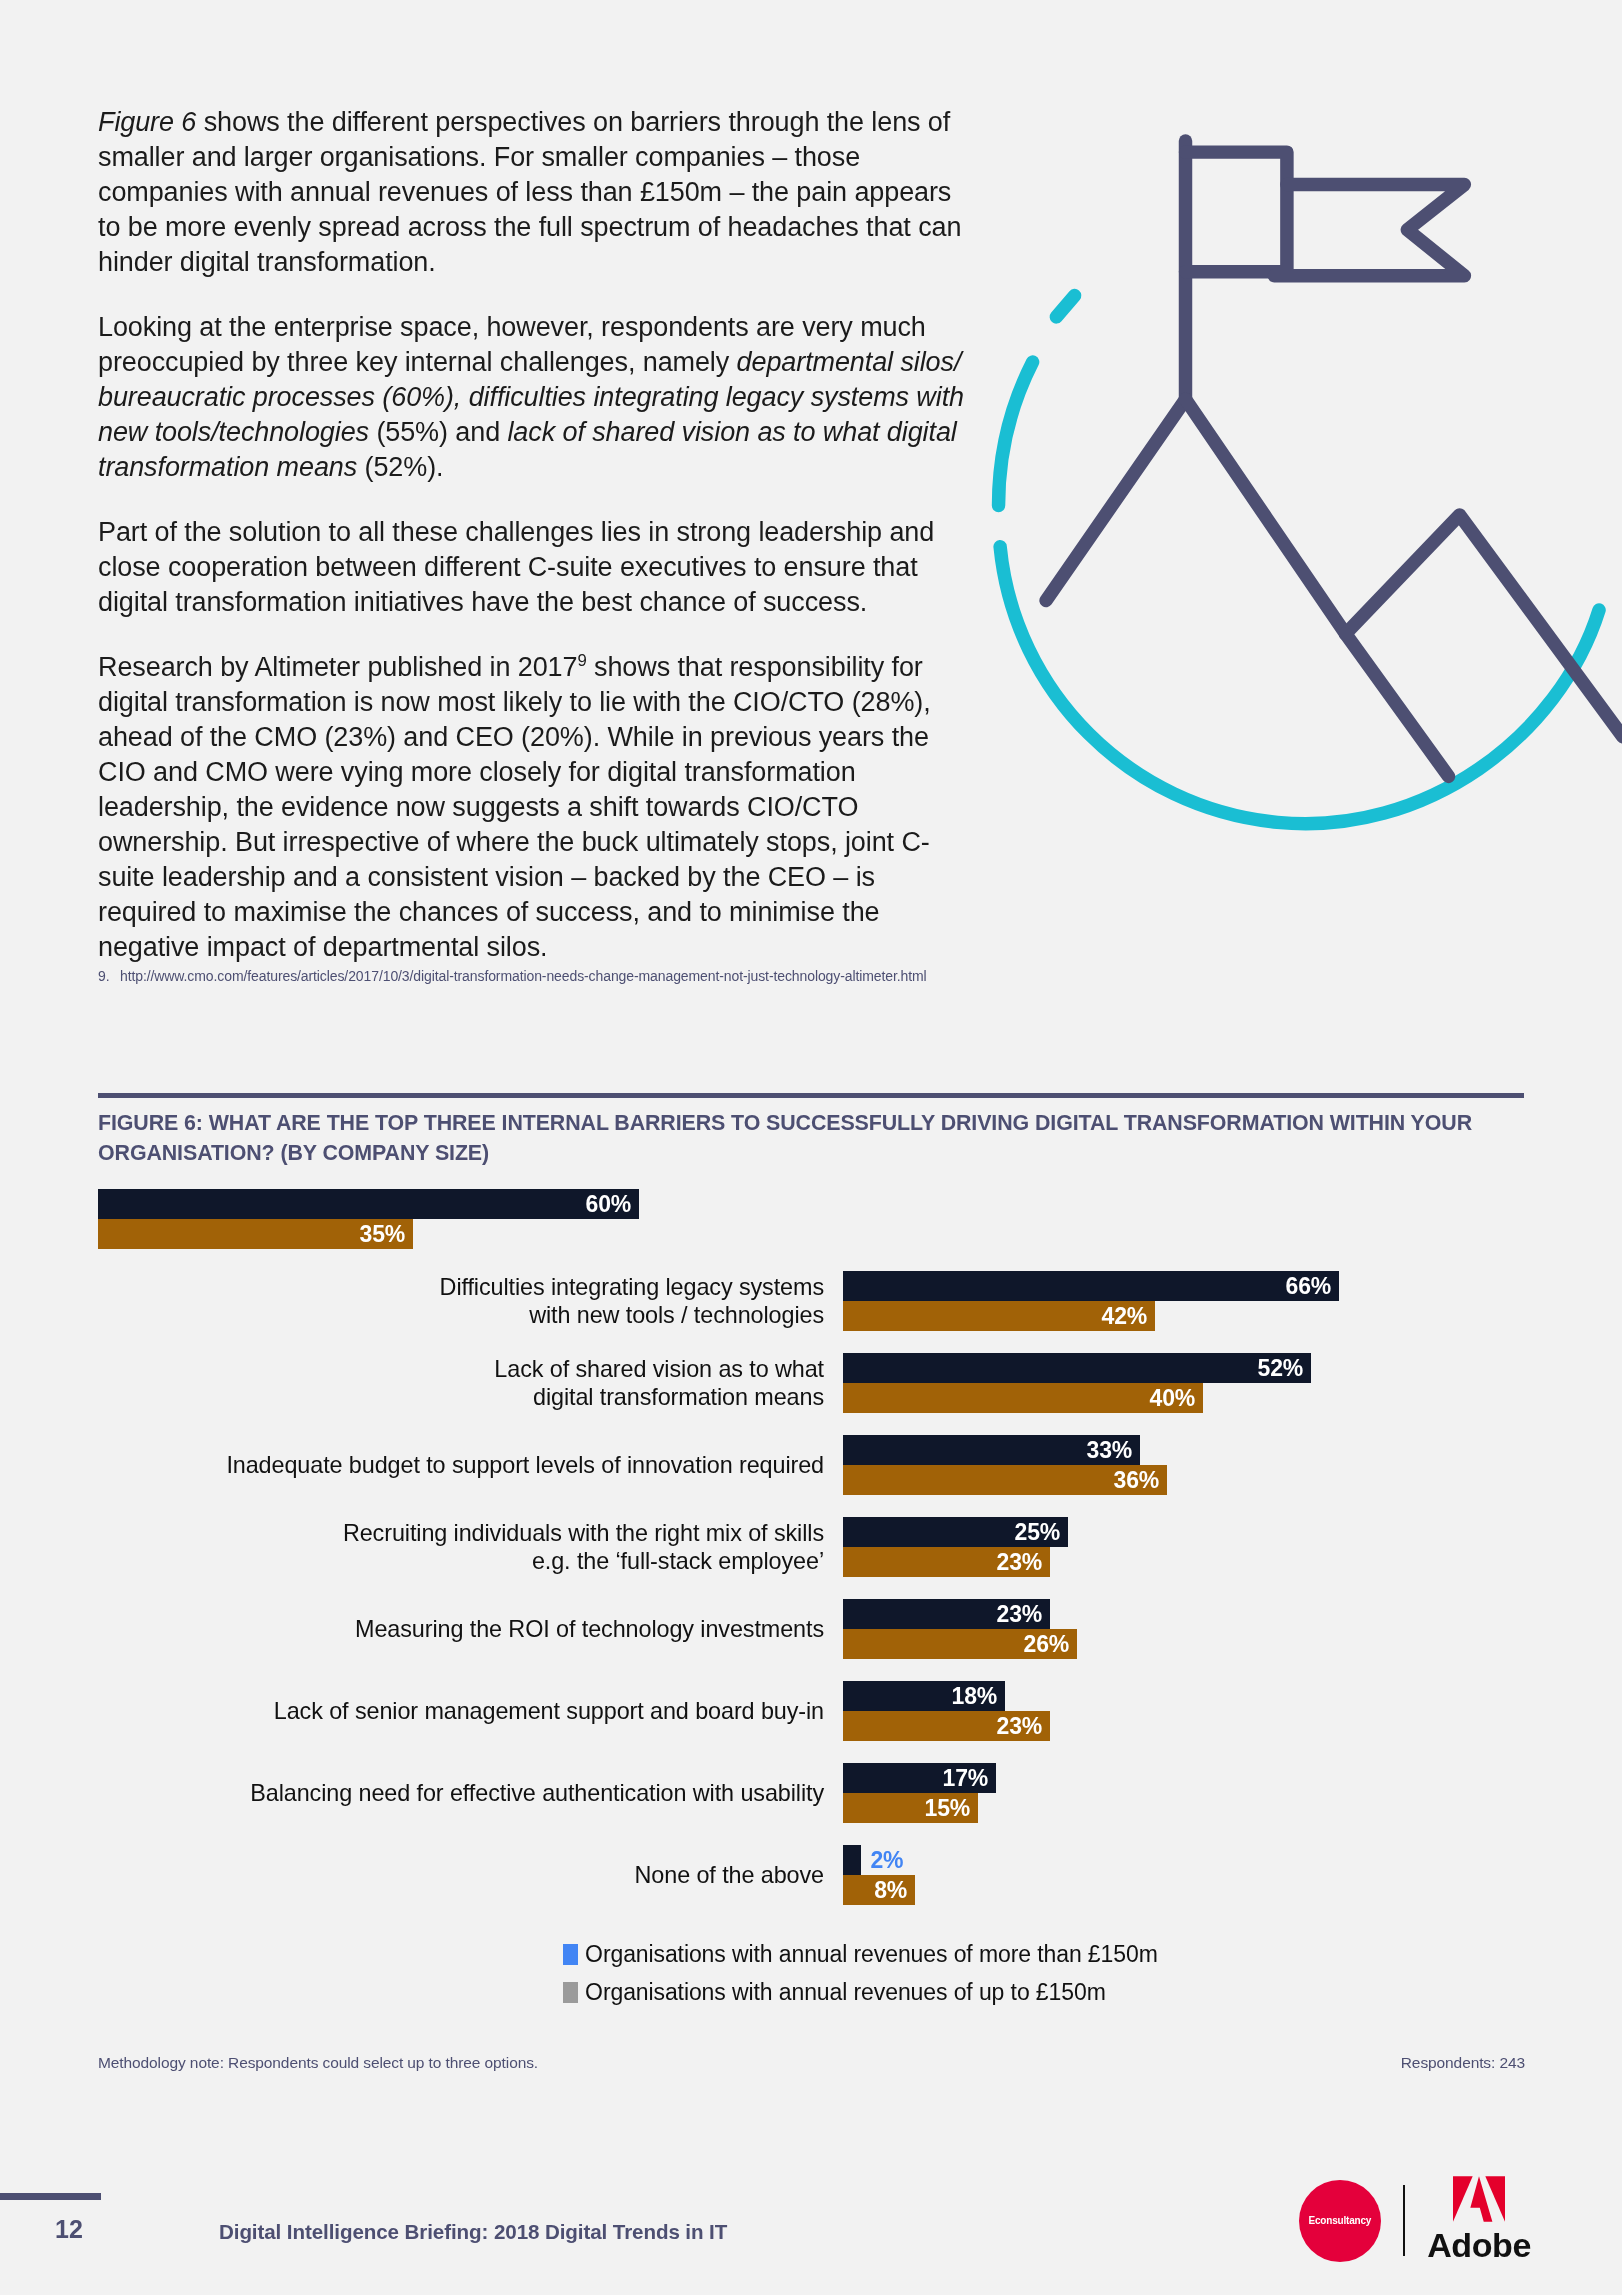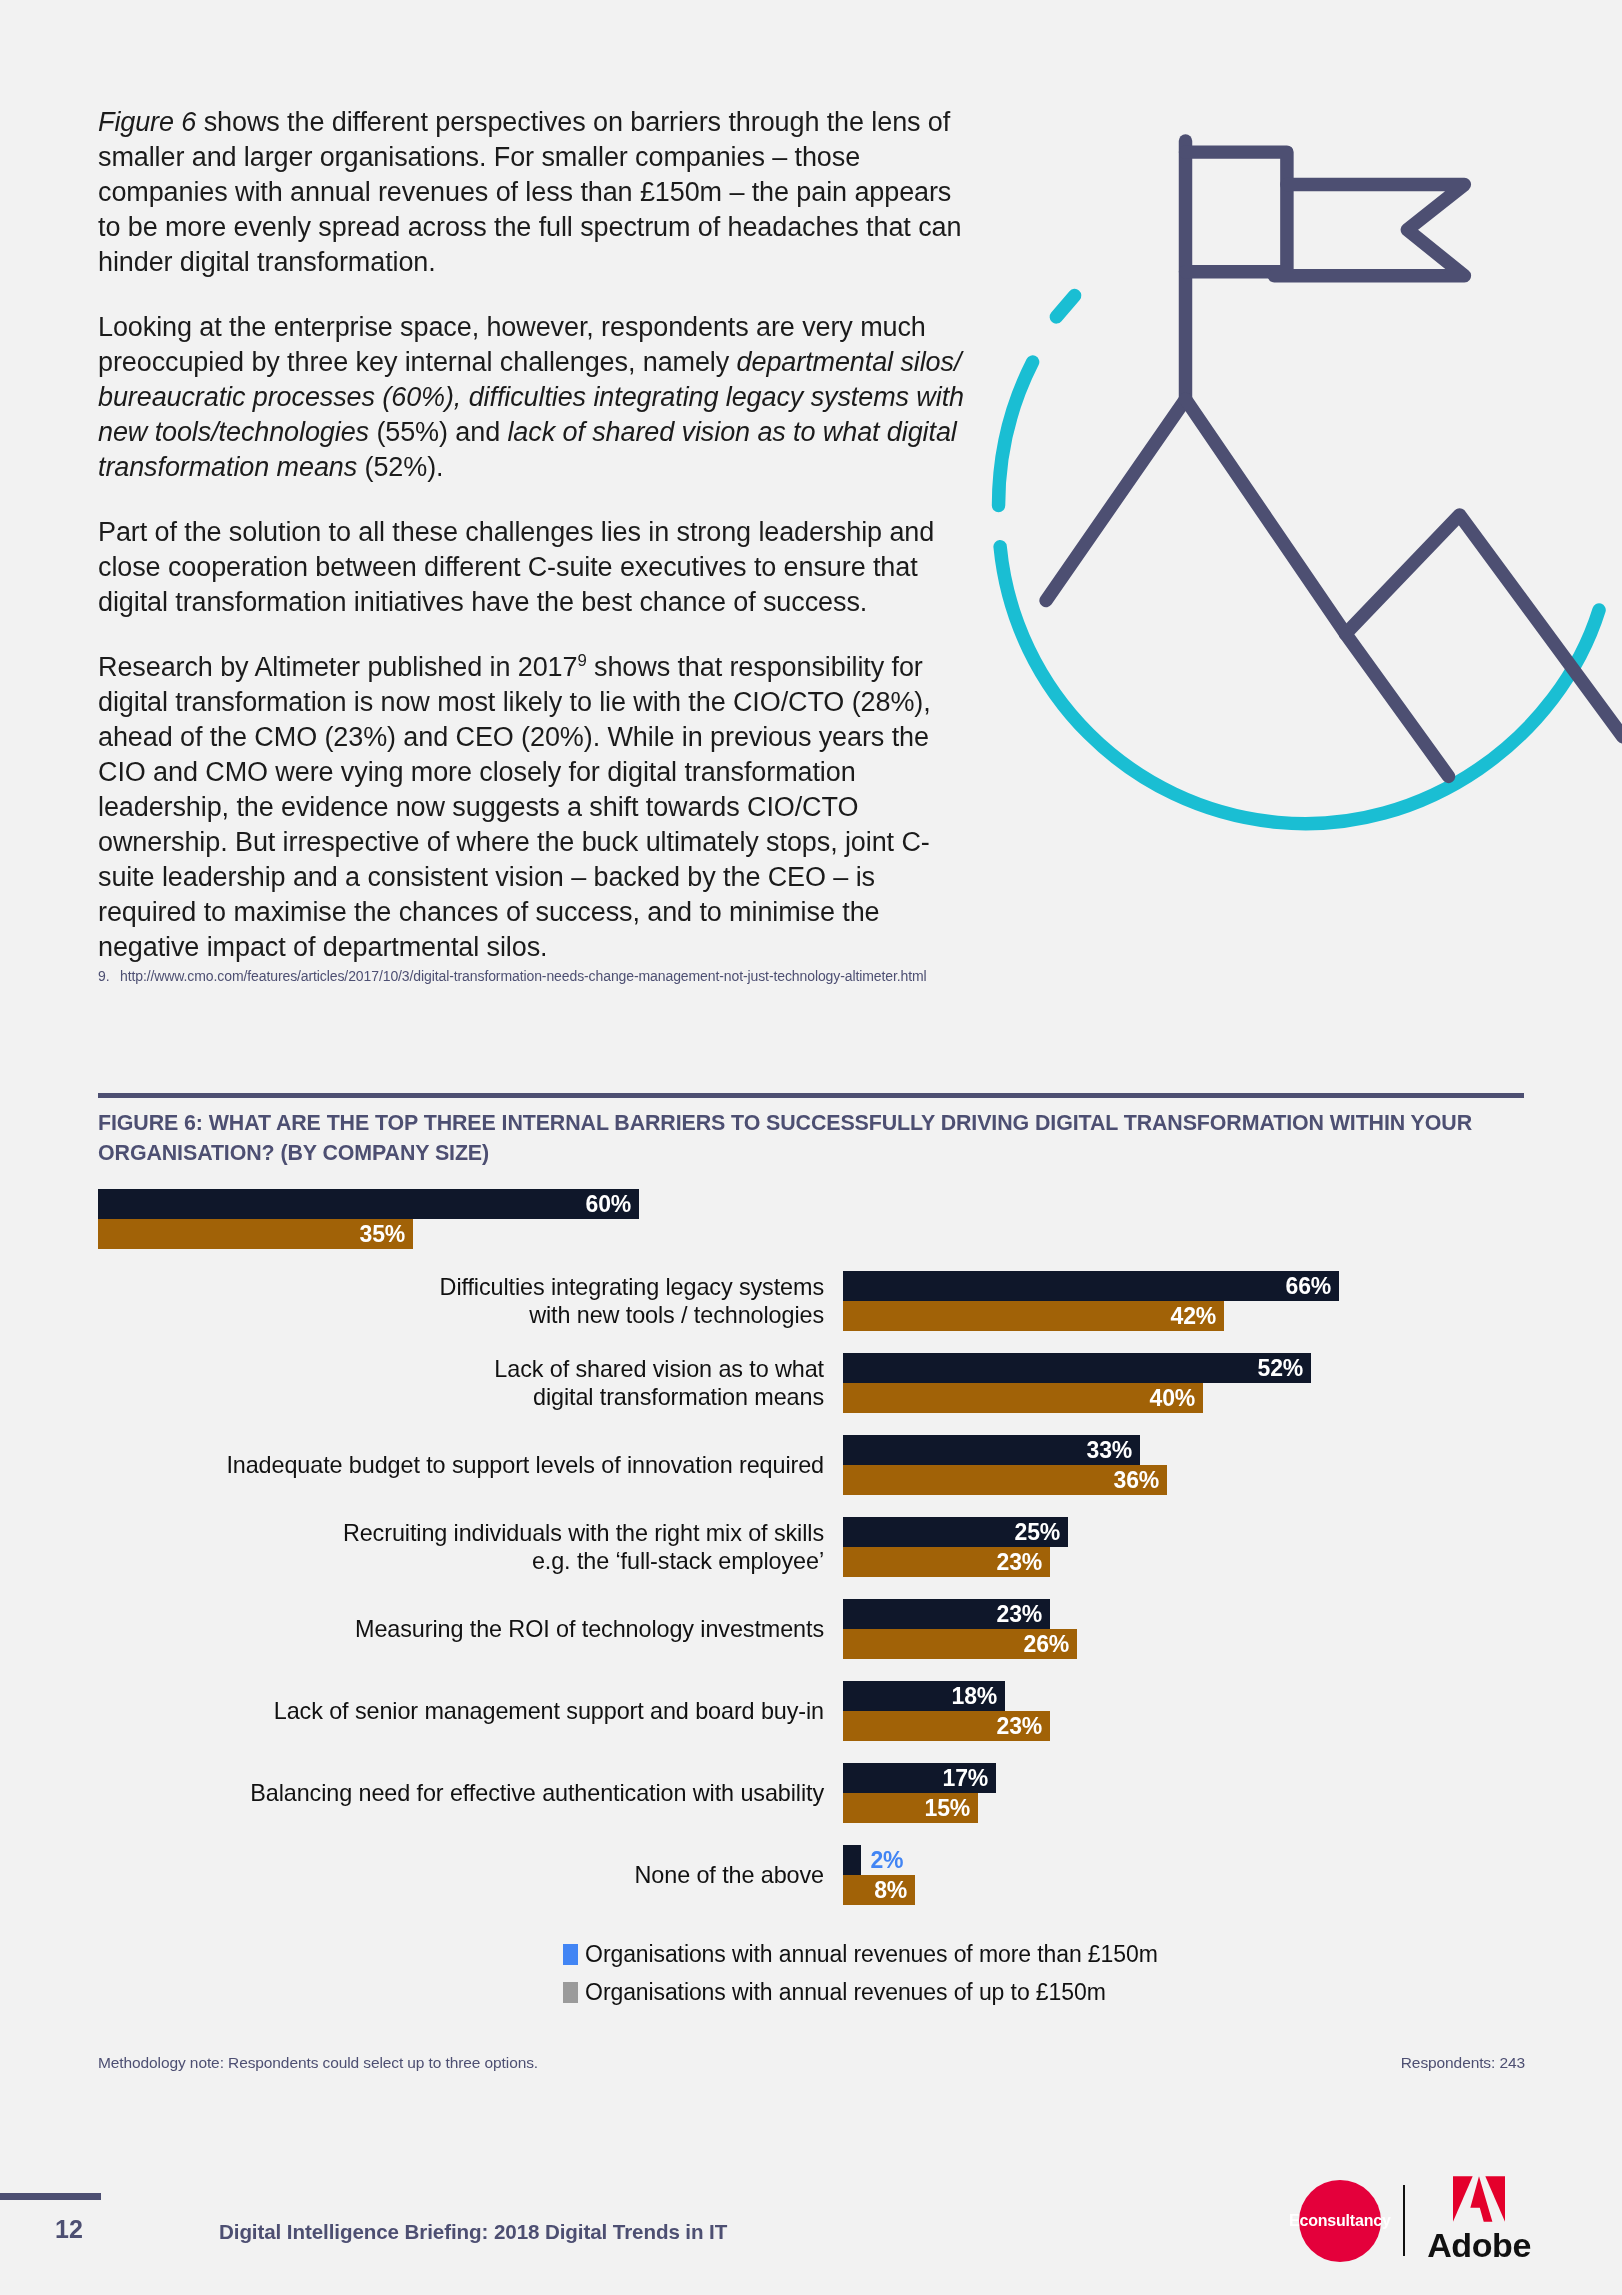--- a/index.html
+++ b/index.html
@@ -228,21 +228,21 @@
     width: 82px;
     height: 82px;
     border-radius: 50%;
     background: #e4003b;
     display: flex;
     align-items: center;
     justify-content: center;
   }
   .econ-logo span {
     color: #ffffff;
-    font-size: 16px;
+    font-size: 10px;
     font-weight: bold;
     letter-spacing: -0.2px;
   }
   .logo-divider {
     width: 2.4px;
     height: 71px;
     background: #111111;
     margin: 0 22px;
   }
   .adobe-logo {
@@ -311,21 +311,21 @@
         </div>
         <div class="bar-group">
           <div class="cat-label">
             <div>Difficulties integrating legacy systems</div>
             <div>with new tools / technologies</div>
           </div>
           <div class="bars">
             <div class="bar blue" style="width: 496px;">
               <span class="val">66%</span>
             </div>
-            <div class="bar grey" style="width: 381px;">
+            <div class="bar grey" style="width: 312px;">
               <span class="val">42%</span>
             </div>
           </div>
         </div>
         <div class="bar-group">
           <div class="cat-label">
             <div>Lack of shared vision as to what</div>
             <div>digital transformation means</div>
           </div>
           <div class="bars">

